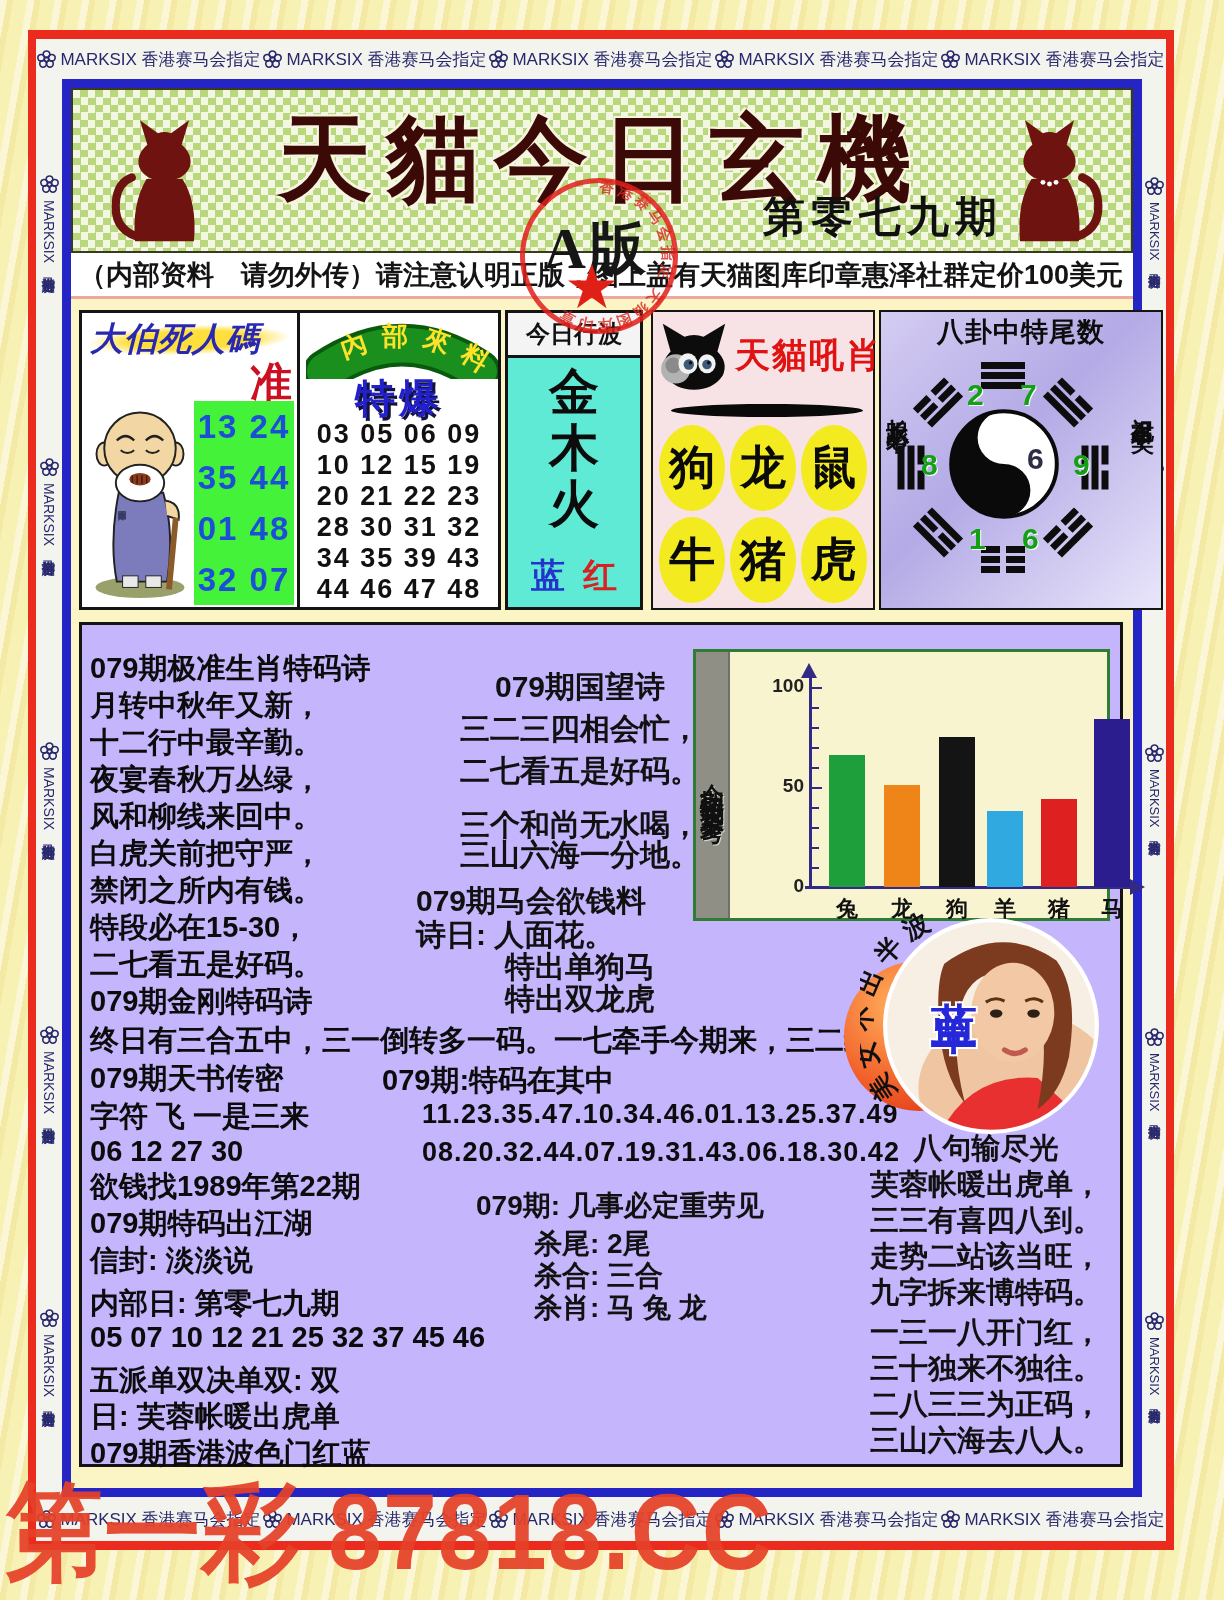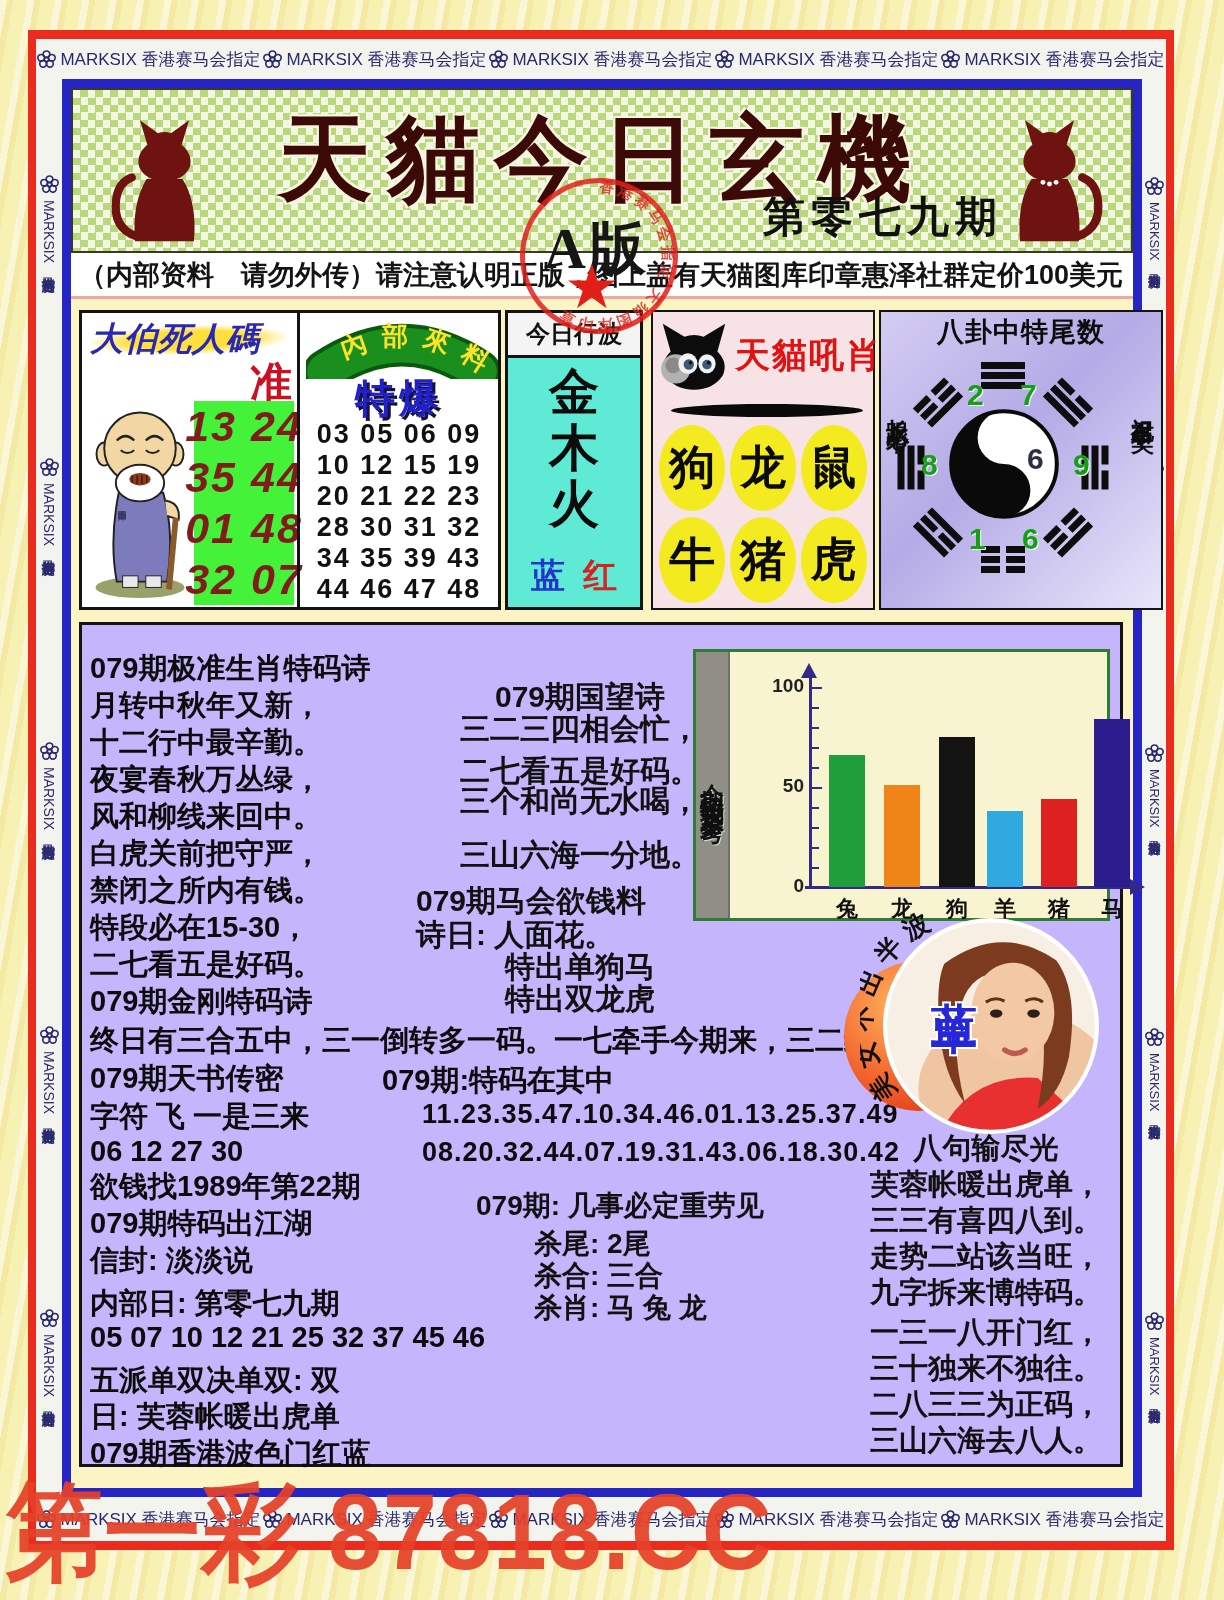--- a/index.html
+++ b/index.html
@@ -41,21 +41,21 @@
     font-size:27px;font-weight:600;color:#141414;white-space:nowrap;}
   
   .panel{position:absolute;top:222px;height:300px;box-sizing:border-box;background:#fff;border:3px solid #141414;}
   .p1{left:8px;width:422px;}
   .p1-divider{position:absolute;left:215px;top:0;bottom:0;width:3px;background:#141414;}
   .swoosh{position:absolute;left:6px;top:12px;width:202px;height:30px;background:radial-gradient(closest-side,#ffdf3c 60%,rgba(255,223,60,0));border-radius:50%;transform:rotate(-2deg);}
   .daibo-title{position:absolute;left:8px;top:4px;font-size:33px;font-weight:900;font-style:italic;color:#2828b4;white-space:nowrap;letter-spacing:1px;font-family:"Liberation Serif",serif;}
   .daibo-mark{position:absolute;left:168px;top:42px;font-size:42px;font-weight:900;color:#cc1022;font-family:"Liberation Serif",serif;}
   .oldman{position:absolute;left:0px;top:78px;width:116px;height:215px;}
   .green-box{position:absolute;left:112px;top:88px;width:100px;height:204px;background:#45f23a;display:flex;flex-direction:column;justify-content:space-around;align-items:center;}
-  .green-box div{font-size:43px;font-weight:900;color:#7f1d1d;letter-spacing:2px;white-space:nowrap;font-style:italic;}
+  .green-box div{font-size:33px;font-weight:900;color:#1d4ed8;letter-spacing:2px;white-space:nowrap;}
   .tebao{position:absolute;left:218px;top:0;right:0;bottom:0;}
   .tebao-banner{position:absolute;left:6px;top:4px;width:192px;height:62px;}
   .tebao-title{position:absolute;left:0;right:0;top:58px;text-align:center;font-size:40px;font-weight:900;color:#2220cc;text-shadow:3px 3px 0 #14143a;letter-spacing:4px;}
   .tebao-rows{position:absolute;left:0;right:0;top:106px;text-align:center;}
   .tebao-rows div{font-size:27px;font-weight:900;line-height:31px;letter-spacing:2px;white-space:nowrap;}
   .p2{left:434px;width:138px;background:#5eead4;}
   .p2-head{height:42px;border-bottom:3px solid #141414;background:#f4f4f4;display:flex;align-items:center;justify-content:center;font-size:24px;font-weight:900;}
   .p2-el{text-align:center;font-size:50px;font-weight:900;line-height:56px;color:#0c0c0c;}
   .p2-waves{position:absolute;bottom:8px;left:0;right:0;display:flex;justify-content:center;gap:18px;font-size:34px;font-weight:900;}
   .p3{left:580px;width:224px;background:#f7e3e5;border-width:2px;}
@@ -517,24 +517,24 @@
             <div class="ml" style="top:98px">十二行中最辛勤。</div>
             <div class="ml" style="top:135px">夜宴春秋万丛绿，</div>
             <div class="ml" style="top:172px">风和柳线来回中。</div>
             <div class="ml" style="top:209px">白虎关前把守严，</div>
             <div class="ml" style="top:246px">禁闭之所内有钱。</div>
             <div class="ml" style="top:283px">特段必在15-30，</div>
             <div class="ml" style="top:320px">二七看五是好码。</div>
             <div class="ml" style="top:357px">079期金刚特码诗</div>
             <div class="ml" style="top:396px">终日有三合五中，三一倒转多一码。一七牵手今期来，三二组合今期开。</div>
 
-            <div class="mc" style="top:52px">079期国望诗</div>
+            <div class="mc" style="top:42px">079期国望诗</div>
             <div class="mc" style="top:84px">三二三四相会忙，</div>
             <div class="mc" style="top:126px">二七看五是好码。</div>
-            <div class="mc" style="top:156px">三个和尚无水喝，</div>
+            <div class="mc" style="top:180px">三个和尚无水喝，</div>
             <div class="mc" style="top:210px">三山六海一分地。</div>
             <div class="mc al" style="top:256px">079期马会欲钱料</div>
             <div class="mc al" style="top:290px">诗日: 人面花。</div>
             <div class="mc" style="top:322px">特出单狗马</div>
             <div class="mc" style="top:354px">特出双龙虎</div>
 
             <div class="ml" style="top:434px">079期天书传密</div>
             <div class="ml" style="top:436px;left:300px">079期:特码在其中</div>
             <div class="ml" style="top:472px">字符 飞  一是三来</div>
             <div class="ml tn" style="top:474px;left:340px">11.23.35.47.10.34.46.01.13.25.37.49</div>

